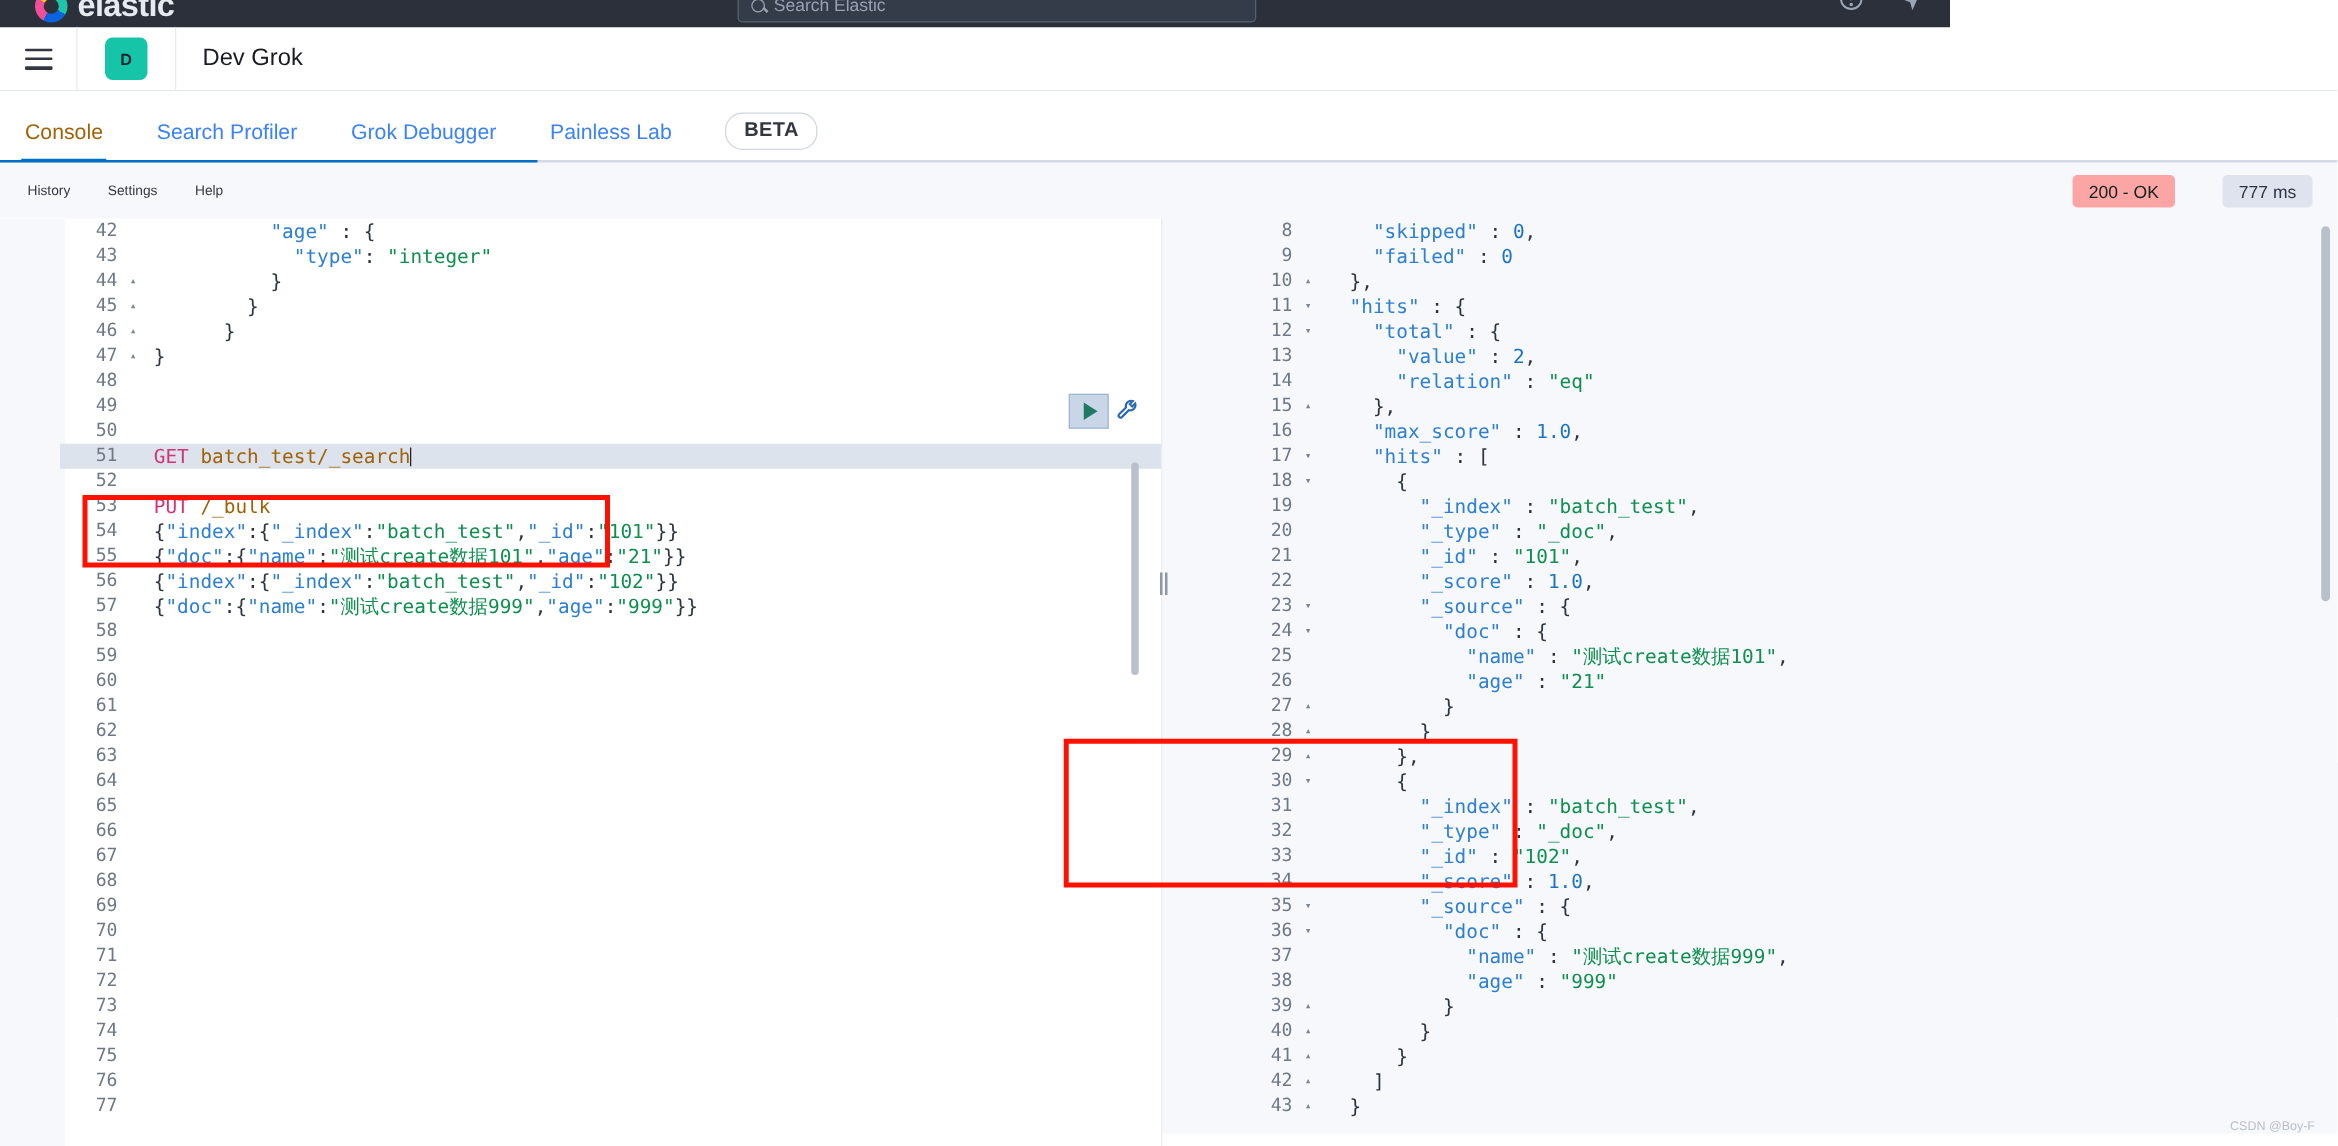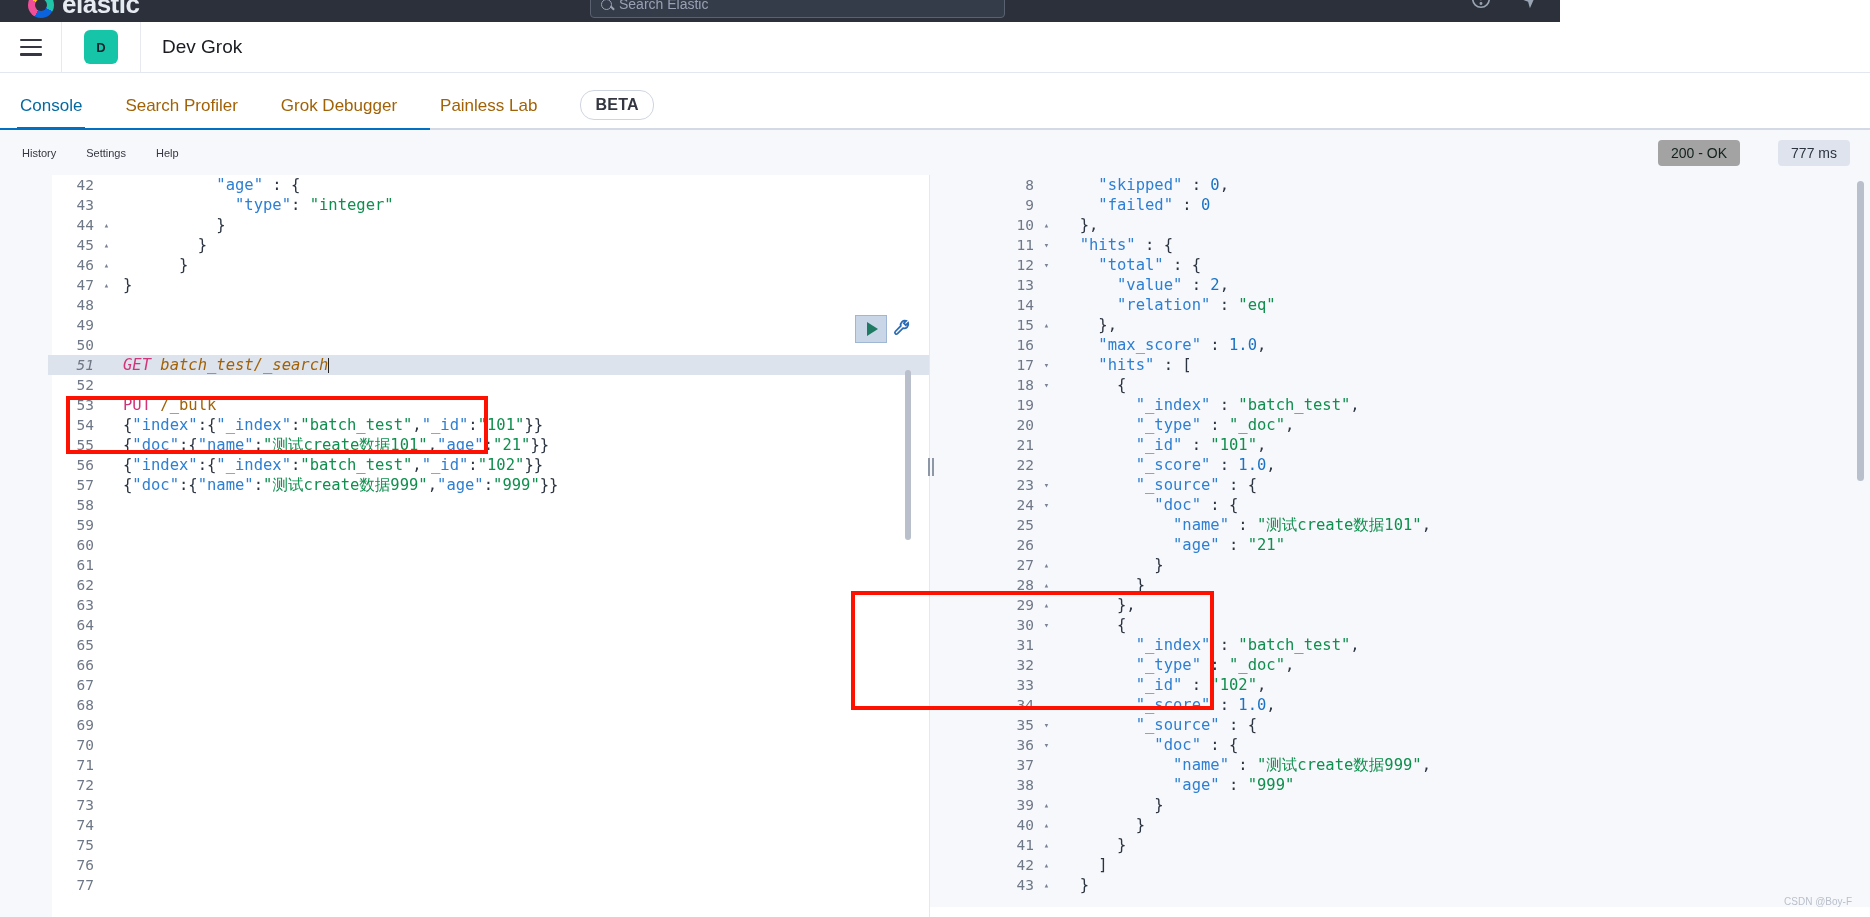--- a/index.html
+++ b/index.html
@@ -58,45 +58,45 @@
     margin:0 22px;
   }
   .apptitle { font-size:19px; color:#1a1c21; margin-left:21px; }
 
   
   .tabsrow {
     position:absolute; top:73px; left:0; width:1870px; height:55px;
     background:#fff; display:flex; align-items:flex-end; padding-left:20px;
   }
   .tab {
-    font-size:17px; color:#a16207; padding:0 0 12px 0; margin-right:43px;
+    font-size:17px; color:#3b82f6; padding:0 0 12px 0; margin-right:43px;
     cursor:pointer; position:relative;
   }
-  .tab.active { color:#0369a1; font-weight:400; }
+  .tab.active { color:#a16207; font-weight:400; }
   .tab.active::after{
     content:""; position:absolute; left:-3px; right:-3px; bottom:-1px; height:2px; background:#0071c2;
   }
   .beta-pill{
     border:1px solid #cfd5e0; border-radius:14px; font-size:16px; font-weight:700;
     color:#343741; padding:5px 14px; margin-bottom:8px; letter-spacing:0.3px;
   }
 
   
   .consolebar {
     position:absolute; top:128px; left:0; width:1870px; height:47px;
     background:#f7f8fc; border-top:2px solid #d3dae6;
     display:flex; align-items:center; padding-left:22px; gap:30px;
   }
   .consolebar.blue-underline::before{
     content:""; position:absolute; top:-2px; left:0; width:430px; height:2px; background:#0071c2;
   }
   .cbitem { font-size:11px; color:#343741; cursor:pointer; }
   .statusgroup{ position:absolute; right:20px; display:flex; gap:10px; align-items:center;}
   .badge-ok{
-    background:#a3a3a3; color:#12211c; font-size:14px; border-radius:4px;
+    background:#fca5a5; color:#12211c; font-size:14px; border-radius:4px;
     padding:5px 13px; font-weight:400;
   }
   .badge-ms{
     background:#dfe3ee; color:#2b3440; font-size:14px; border-radius:4px;
     padding:5px 13px;
     margin-left:28px;
   }
 
   
   .editors{
@@ -106,21 +106,21 @@
   .pane{ position:relative; height:742px; overflow:hidden; background:#fff; }
   .pane.left { width:930px; border-right:1px solid #e5e8ef; }
   .pane.right{ width:940px; background:#f7f8fc; }
 
   .code{
     position:relative; font-family:"DejaVu Sans Mono", monospace;
     font-size:15.5px; line-height:20px; white-space:pre;margin-left:48px;
   }
   .lines{ position:absolute; top:0; left:0; right:0; bottom:0; }
   .row{ display:flex; height:20px; align-items:center; }
-  .row.cur{ background:#dde3ed;font-style:italic; }
+  .row.cur{ background:#dde3ed; }
   .gut{
     width:52px; min-width:52px; text-align:right; padding-right:6px;
     color:#6f7887; font-size:14.5px; font-family:"DejaVu Sans Mono", monospace;
     user-select:none;
   }
   .pane.right .gut{ width:62px; min-width:62px; }
   .fold{
     width:13px; min-width:13px; font-size:9px; color:#7b8494; text-align:center;
     font-family:"DejaVu Sans Mono", monospace;
   }

